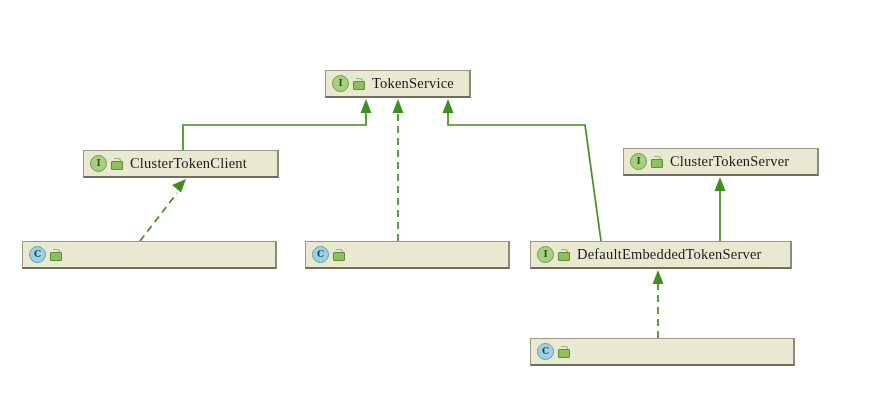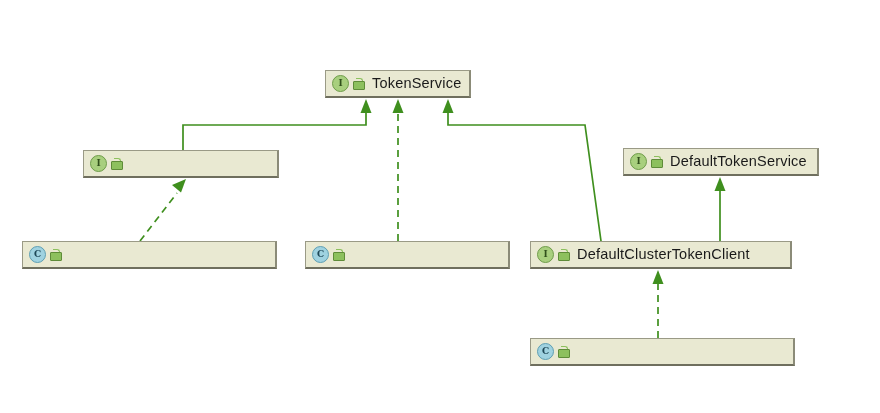--- a/index.html
+++ b/index.html
@@ -84,21 +84,21 @@
     left: 3px;
     top: 0;
     width: 6px;
     height: 6px;
     border: 1.5px solid #8dc05e;
     border-bottom: none;
     border-left: none;
     border-radius: 0 3px 0 0;
   }
   .node-label {
-    font-family: Liberation Sans, sans-serif;
+    font-family: Liberation Serif, serif;
     font-size: 14.5px;
     color: #1a1a1a;
     letter-spacing: 0.2px;
     line-height: 1;
   }
 </style>
 </head>
 <body>
 
 <div id="diagram-canvas">
@@ -144,29 +144,30 @@
     </span>
     <span class="node-label">TokenService</span>
   </div>
 
   <div class="uml-node" style="left:83px; top:150px; width:196px;">
     <span class="node-badge badge-interface">I</span>
     <span class="node-lock">
       <span class="lock-shackle"></span>
         <span class="lock-body"></span>
     </span>
+    <span class="node-label">ClusterTokenClient</span>
   </div>
 
   <div class="uml-node" style="left:623px; top:148px; width:196px;">
     <span class="node-badge badge-interface">I</span>
     <span class="node-lock">
       <span class="lock-shackle"></span>
         <span class="lock-body"></span>
     </span>
-    <span class="node-label">DefaultTokenService</span>
+    <span class="node-label">ClusterTokenServer</span>
   </div>
 
   <div class="uml-node" style="left:22px; top:241px; width:255px;">
     <span class="node-badge badge-class">C</span>
     <span class="node-lock">
       <span class="lock-shackle"></span>
         <span class="lock-body"></span>
     </span>
   </div>
 
@@ -177,21 +178,21 @@
         <span class="lock-body"></span>
     </span>
   </div>
 
   <div class="uml-node" style="left:530px; top:241px; width:262px;">
     <span class="node-badge badge-interface">I</span>
     <span class="node-lock">
       <span class="lock-shackle"></span>
         <span class="lock-body"></span>
     </span>
-    <span class="node-label">DefaultClusterTokenClient</span>
+    <span class="node-label">DefaultEmbeddedTokenServer</span>
   </div>
 
   <div class="uml-node" style="left:530px; top:338px; width:265px;">
     <span class="node-badge badge-class">C</span>
     <span class="node-lock">
       <span class="lock-shackle"></span>
         <span class="lock-body"></span>
     </span>
   </div>
 

